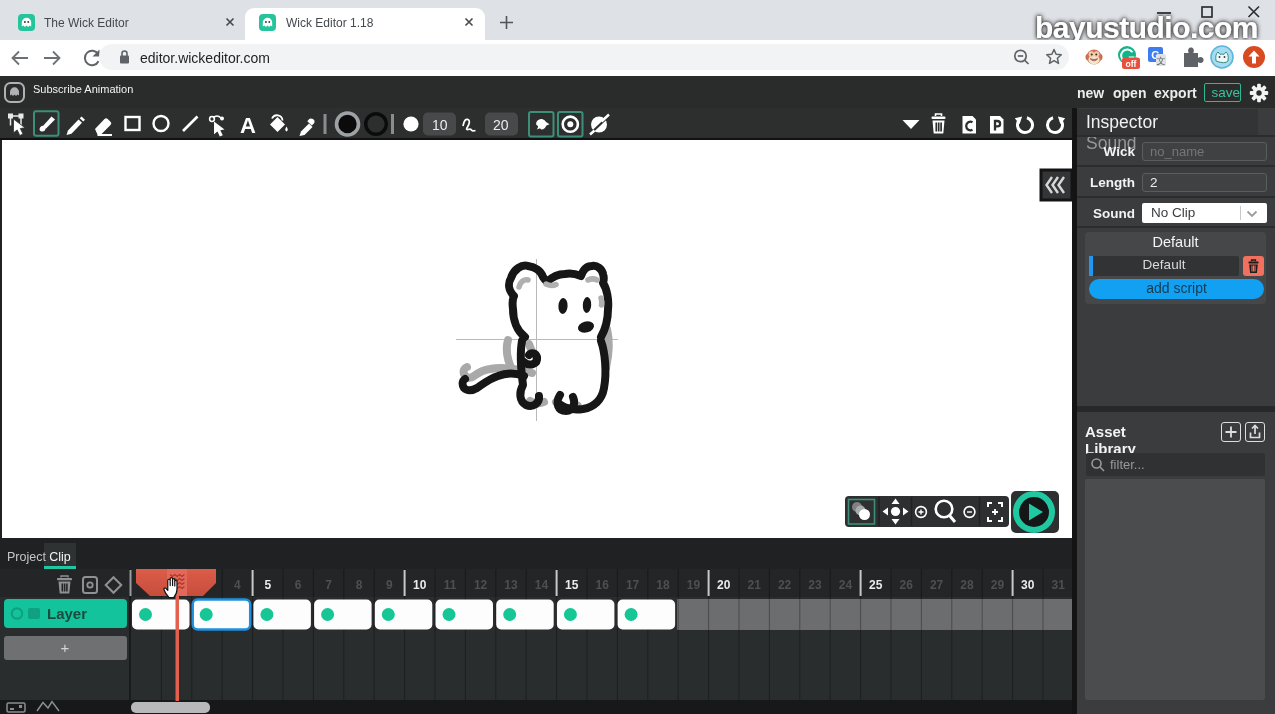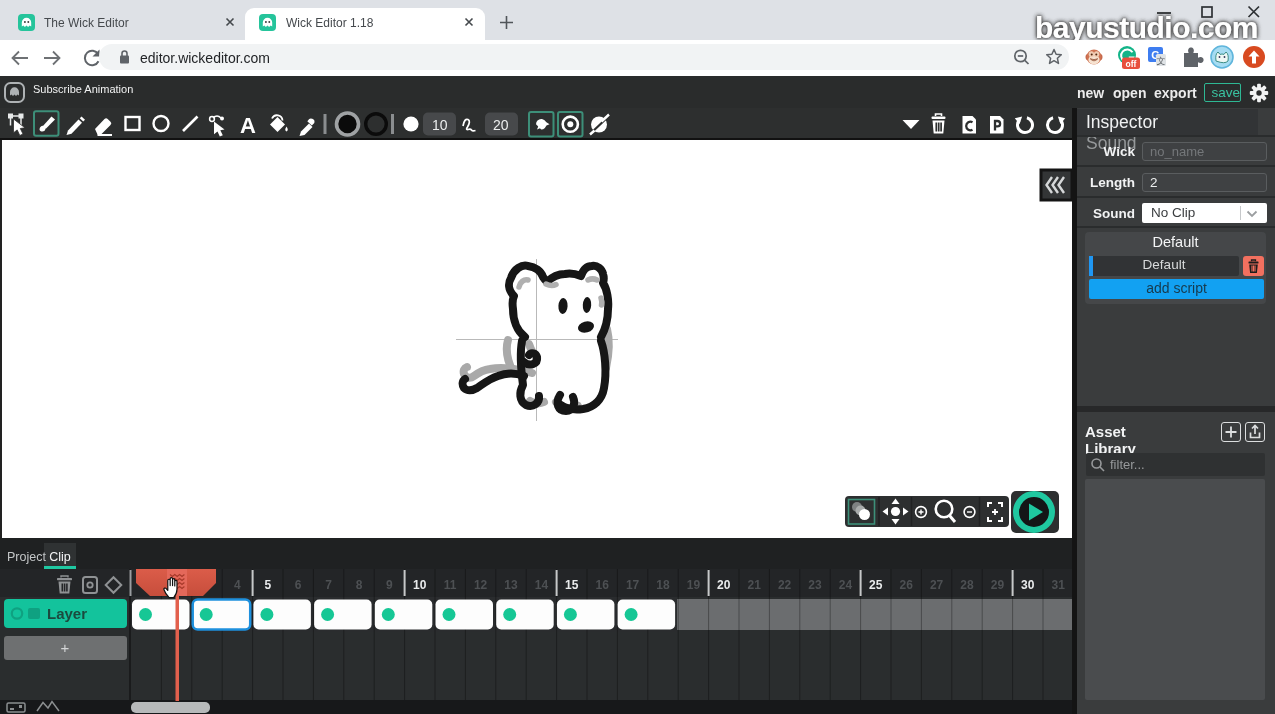--- a/index.html
+++ b/index.html
@@ -370,21 +370,21 @@
   <svg class="abs" style="left:1247px;top:259px" width="13" height="15" viewBox="0 0 13 15">
     <rect x="1.5" y="2.5" width="10" height="2" rx="0.5" fill="#1c1c1c"></rect>
     <path d="M4.5 2.2 L4.5 1 L8.5 1 L8.5 2.2" stroke="#1c1c1c" stroke-width="1.3" fill="none"></path>
     <path d="M2.2 5.5 h8.6 l-0.9 8.5 h-6.8 z" fill="#1c1c1c"></path>
     <g stroke="#f2705f" stroke-width="1.1">
         <path d="M5 6.5 L5 12.5"></path>
         <path d="M6.5 6.5 L6.5 12.5"></path>
         <path d="M8 6.5 L8 12.5"></path>
       </g>
   </svg>
-  <div class="abs" style="left:1089px;top:279px;width:175px;height:20px;background:#12a1f2;border-radius:2px;text-align:center;font-size:14px;color:#173a4d;line-height:19px">add script</div>
+  <div class="abs" style="left:1089px;top:279px;width:175px;height:20px;background:#12a1f2;border-radius:10px;text-align:center;font-size:14px;color:#173a4d;line-height:19px">add script</div>
 
   <div class="abs" style="left:1077px;top:406px;width:198px;height:6px;background:#272829"></div>
   <div class="abs" style="left:1085px;top:423px;font-size:15px;font-weight:bold;color:#f2f3f4">Asset Library</div>
   <div class="abs" style="left:1221px;top:422px;width:20px;height:20px;border:1.5px solid #dcdedf;border-radius:3px"></div>
   <svg class="abs" style="left:1221px;top:422px" width="20" height="20" viewBox="0 0 20 20">
     <path d="M10 4.5 L10 15.5 M4.5 10 L15.5 10" stroke="#dcdedf" stroke-width="1.8"></path>
     </svg>
   <div class="abs" style="left:1245px;top:422px;width:20px;height:20px;border:1.5px solid #dcdedf;border-radius:3px"></div>
   <svg class="abs" style="left:1245px;top:422px" width="20" height="20" viewBox="0 0 20 20">
     <path d="M10 4 L10 12 M7 6.5 L10 3.5 L13 6.5" stroke="#dcdedf" stroke-width="1.7" fill="none"></path>

